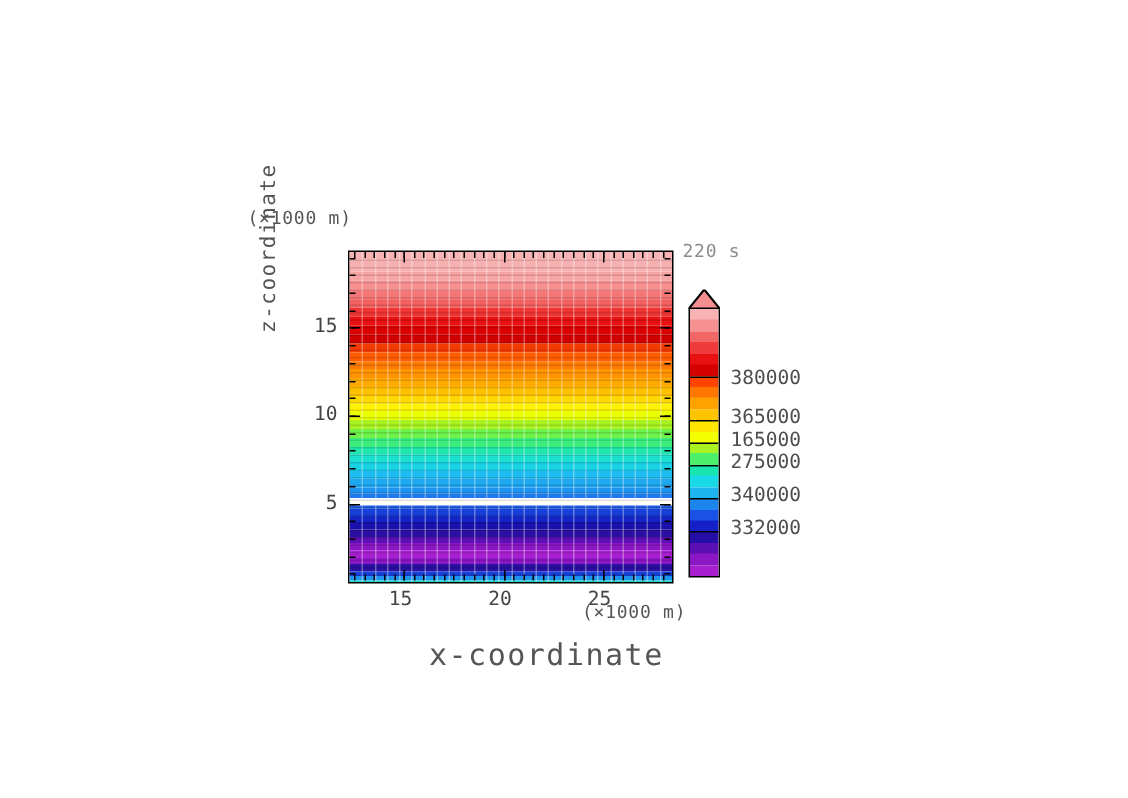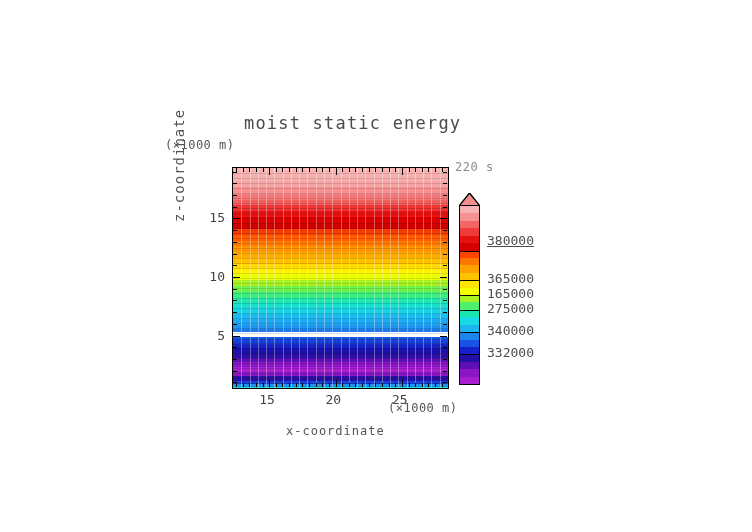--- a/index.html
+++ b/index.html
@@ -60,21 +60,21 @@
   }
   #time-label {
     left: 455px;
     top: 160px;
     font-size: 12px;
     color: #8c8c8c;
   }
   #x-axis-title {
     left: 286px;
     top: 424px;
-    font-size: 12px;
+    font-size: 20px;
     letter-spacing: 1px;
   }
   #y-axis-title {
     left: 171px;
     top: 222px;
     font-size: 14px;
     letter-spacing: 1px;
     transform: rotate(-90deg);
     transform-origin: left top;
   }
@@ -181,21 +181,20 @@
     color: #4d4d4d;
     white-space: nowrap;
   }
 </style>
 </head>
 <body>
 
 <div id="screen">
   <div id="canvas">
 
-    <div class="txt" id="plot-title">moist static energy</div>
 
     <div class="txt" id="z-unit-label">(×1000 m)</div>
 
     <div class="txt" id="time-label">220 s</div>
 
     <div class="txt" id="y-axis-title">z-coordinate</div>
 
     <div class="txt" id="x-axis-title">x-coordinate</div>
 
     <div class="txt" id="x-unit-label">(×1000 m)</div>
@@ -471,21 +470,21 @@
         <div class="cbseg" style="top: 163.167px; height: 8.01667px; background: rgb(138, 22, 196);"></div>
         <div class="cbseg" style="top: 170.583px; height: 8.01667px; background: rgb(168, 31, 208);"></div>
         <div class="cbsep" style="top: 45px;"></div>
         <div class="cbsep" style="top: 74px;"></div>
         <div class="cbsep" style="top: 89px;"></div>
         <div class="cbsep" style="top: 104px;"></div>
         <div class="cbsep" style="top: 126px;"></div>
         <div class="cbsep" style="top: 148px;"></div>
       </div>
     <div id="cb-labels">
-        <div class="cb-label" style="top: 233px; text-decoration: underline;">380000</div>
+        <div class="cb-label" style="top: 245px;">380000</div>
         <div class="cb-label" style="top: 271.167px;">365000</div>
         <div class="cb-label" style="top: 286px;">165000</div>
         <div class="cb-label" style="top: 300.833px;">275000</div>
         <div class="cb-label" style="top: 323.083px;">340000</div>
         <div class="cb-label" style="top: 345.333px;">332000</div>
       </div>
 
   </div>
 </div>
 

